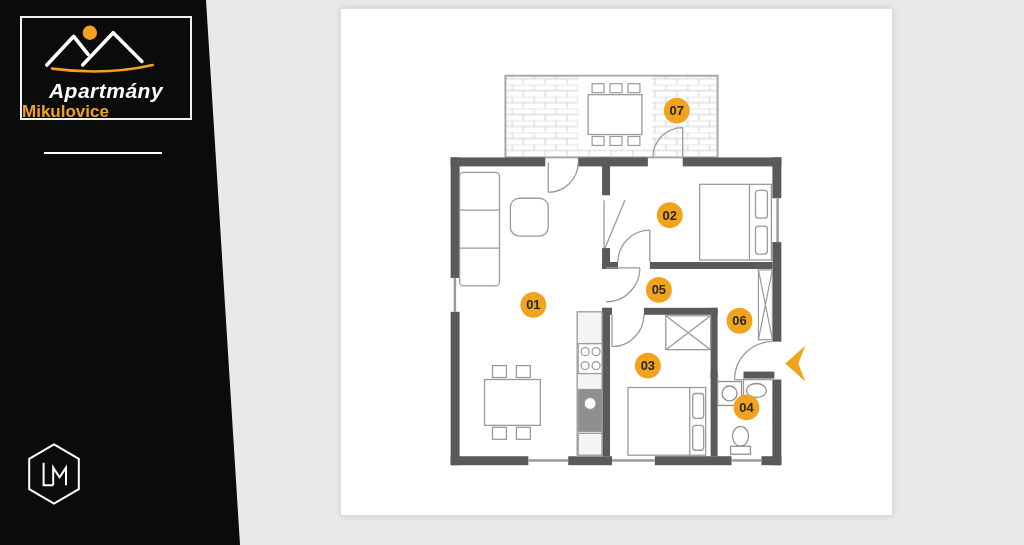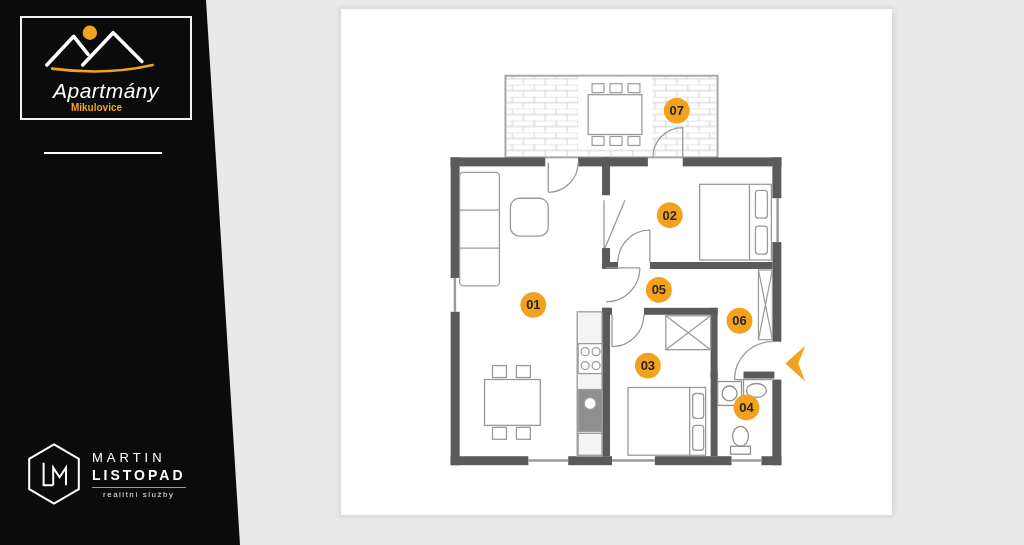--- a/index.html
+++ b/index.html
@@ -14,22 +14,22 @@
   
   .sidebar {
     position:absolute; left:0; top:0; width:260px; height:545px;
     background:#0b0b0b;
     clip-path:polygon(0 0, 206px 0, 240px 545px, 0 545px);
   }
   .logo-box {
     position:absolute; left:20px; top:16px; width:172px; height:104px;
     border:2px solid #f2f2f2; text-align:center; padding-top:4px;
   }
-  .logo-title { color:#ffffff; font-size:21px; font-weight:normal; font-style:italic; letter-spacing:.5px; margin-top:1px; }
-  .logo-sub   { color:var(--accent); font-size:10px; font-weight:bold; text-align:center; padding-right:19px; margin-top:-1px; }
+  .logo-title { color:#ffffff; font-size:21px; font-weight:bold; font-style:italic; letter-spacing:.5px; margin-top:1px; }
+  .logo-sub   { color:var(--accent); font-size:17px; font-weight:bold; text-align:left; padding-right:19px; margin-top:-1px; }
   .divider { position:absolute; left:44px; top:152px; width:118px; height:2px; background:#ffffff; }
   .unit { position:absolute; left:0; top:172px; width:208px; text-align:center;
           color:var(--accent); font-weight:bold; font-size:21px; letter-spacing:1.5px; line-height:34px; }
   .agency { position:absolute; left:26px; top:442px; display:flex; align-items:center; gap:10px; }
   .agency-text { color:#ffffff; }
   .agency-l1 { font-size:13px; letter-spacing:4px; }
   .agency-l2 { font-size:14px; font-weight:bold; letter-spacing:3px; margin-top:2px; }
   .agency-tag { font-size:8px; letter-spacing:1.5px; color:#e8e8e8; text-align:center;
                 border-top:1px solid #9a9a9a; margin-top:4px; padding-top:2px; }
 
@@ -62,25 +62,20 @@
 
   <div class="divider"></div>
 
 
   <div class="agency">
     <svg width="56" height="64" viewBox="0 0 70 80">
       <polygon points="35,3 66,21 66,59 35,77 4,59 4,21" fill="none" stroke="#ffffff" stroke-width="2.5"></polygon>
       <path d="M22,26 V54 H34" fill="none" stroke="#ffffff" stroke-width="2.5"></path>
       <path d="M34,54 V32 L42,44 L50,32 V54" fill="none" stroke="#ffffff" stroke-width="2.5"></path>
     </svg>
-    <div class="agency-text">
-      <div class="agency-l1">MARTIN</div>
-      <div class="agency-l2">LISTOPAD</div>
-      <div class="agency-tag">realitní služby</div>
-    </div>
   </div>
 </aside>
 
 <div class="panel">
   <svg class="plan" viewBox="340 8 553 508">
     <defs>
       <pattern id="brick" width="22" height="12" patternUnits="userSpaceOnUse">
         <path d="M0,0 H22 M0,6 H22 M6,0 V6 M17,6 V12" stroke="#cfcfcf" stroke-width="1" fill="none"></path>
       </pattern>
     </defs>

